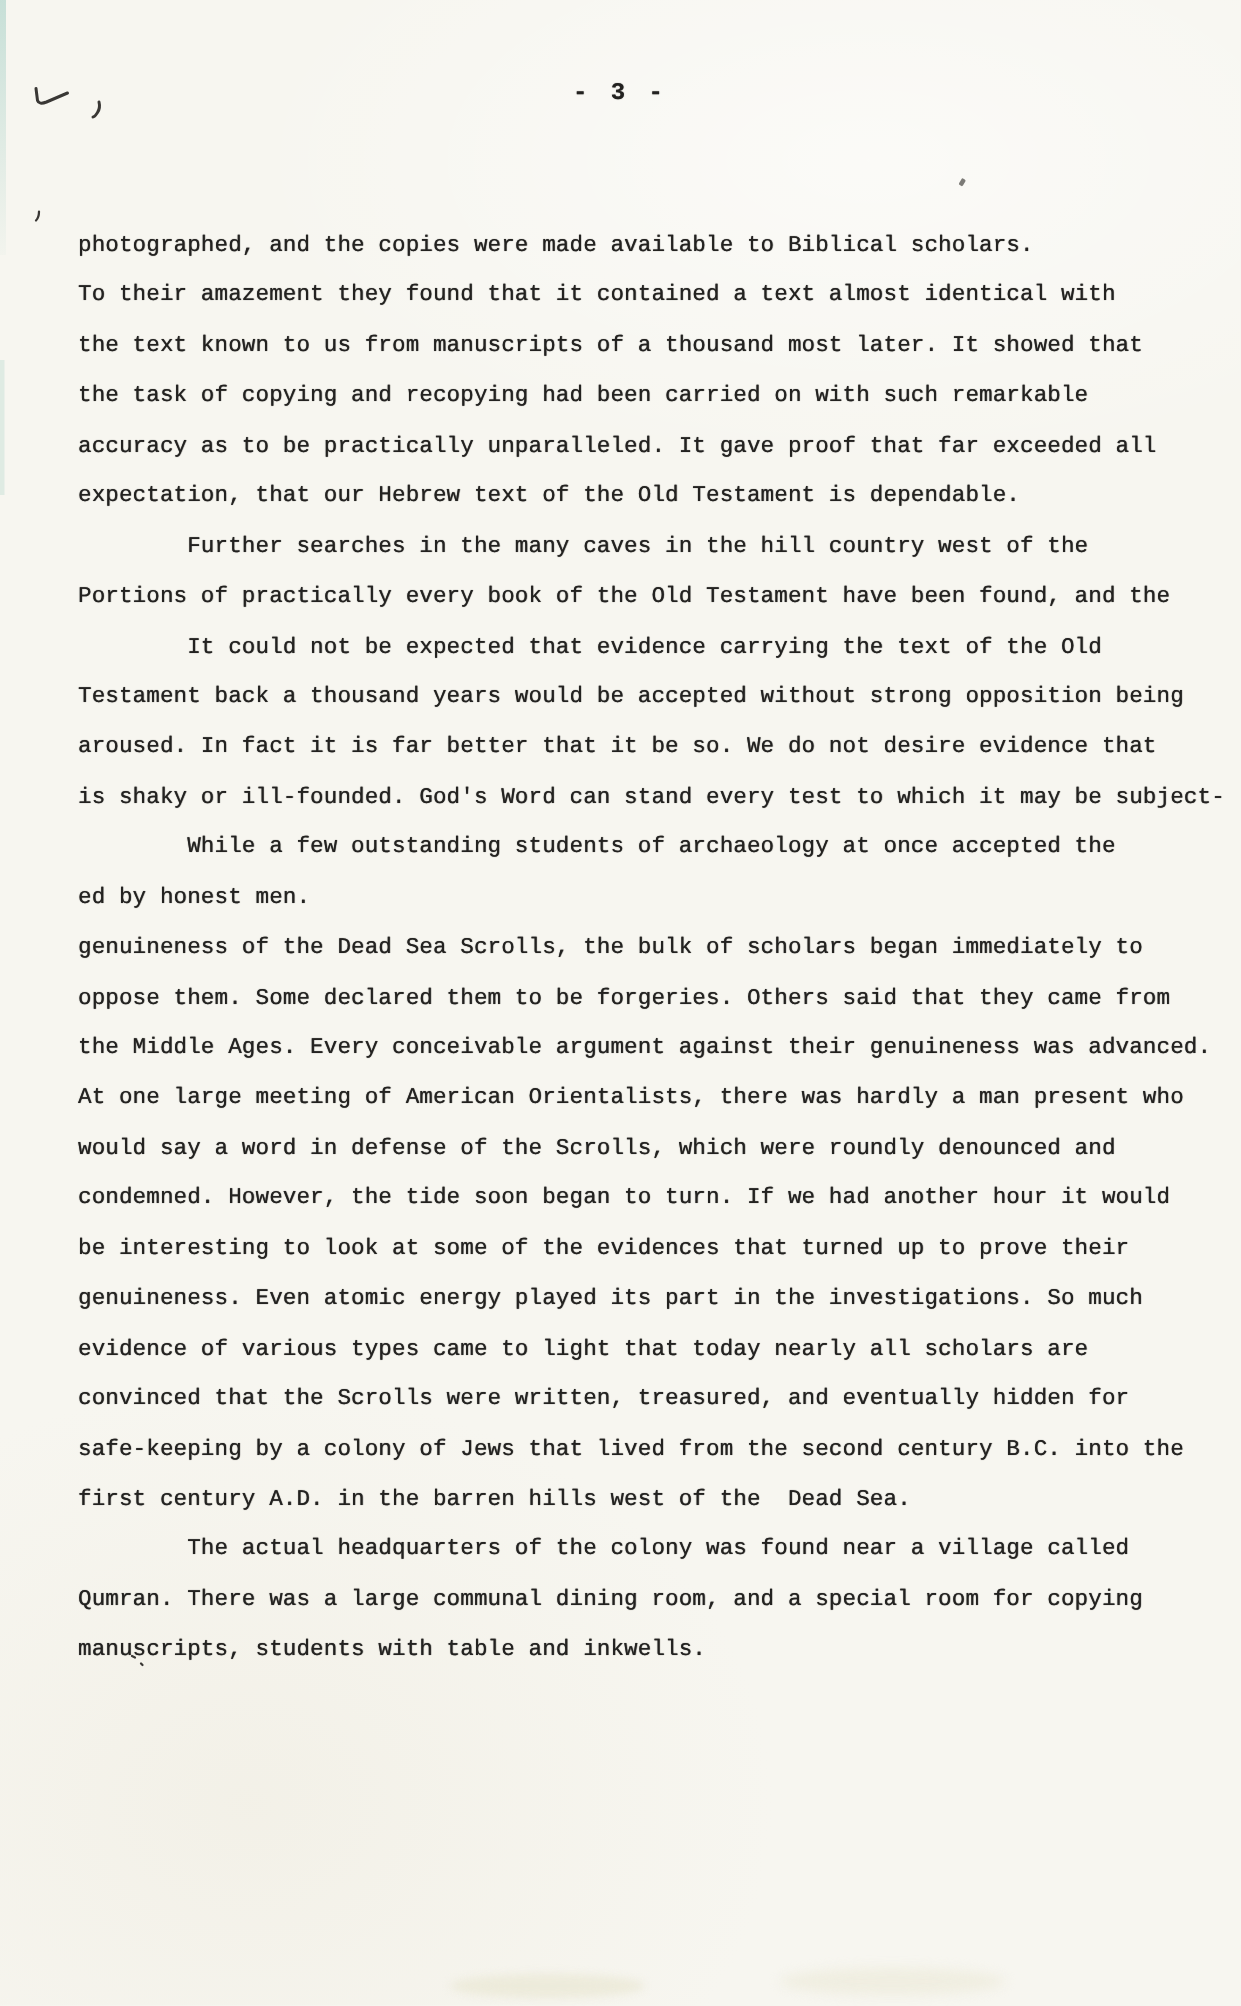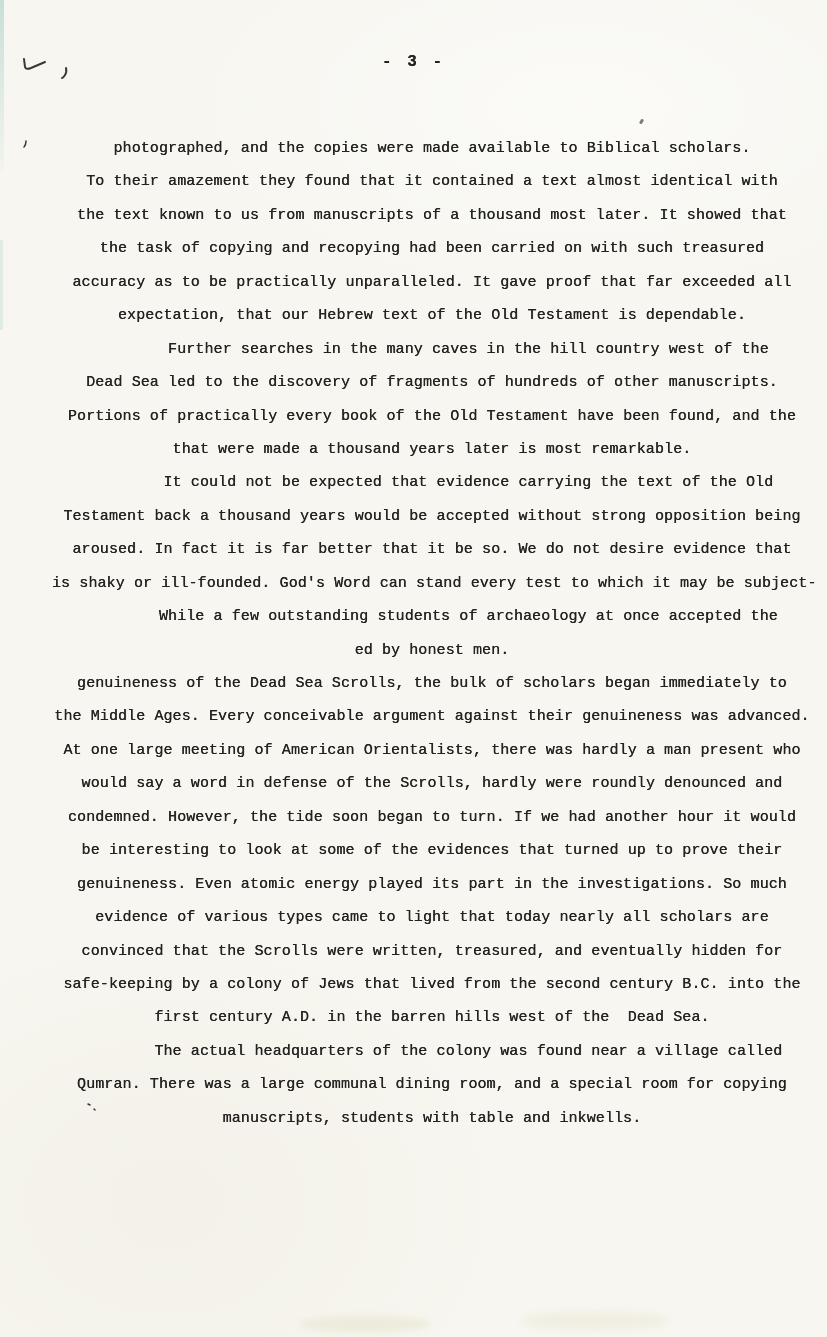--- a/index.html
+++ b/index.html
@@ -31,24 +31,23 @@
     width: 827px;
     text-align: center;
     font-size: 16px;
     font-weight: bold;
     letter-spacing: 3px;
     white-space: pre;
     text-shadow: 0 0 0.6px rgba(25,24,22,0.75);
   }
   .text-block {
     position: absolute;
-    top: 132px;
+    top: 147px;
     left: 52px;
     width: 760px;
-    text-align: center;
   }
   .text-block .line {
     white-space: pre;
     font-size: 15px;
     line-height: 33.45px;
     height: 33.45px;
     letter-spacing: 0.1px;
     text-shadow: 0 0 0.6px rgba(25,24,22,0.8), 0.4px 0.2px 0.4px rgba(25,24,22,0.25);
   }
   
@@ -153,37 +152,36 @@
 <div class="left-edge-artifact-2"></div>
 <div class="bottom-smudge-1"></div>
 <div class="bottom-smudge-2"></div>
 
 <div class="page-header">- 3 -</div>
 
 <div class="text-block">
     <div class="line">photographed, and the copies were made available to Biblical scholars.</div>
     <div class="line">To their amazement they found that it contained a text almost identical with</div>
     <div class="line">the text known to us from manuscripts of a thousand most later. It showed that</div>
-    <div class="line">the task of copying and recopying had been carried on with such treasured</div>
+    <div class="line">the task of copying and recopying had been carried on with such remarkable</div>
     <div class="line">accuracy as to be practically unparalleled. It gave proof that far exceeded all</div>
     <div class="line">expectation, that our Hebrew text of the Old Testament is dependable.</div>
     <div class="line">        Further searches in the many caves in the hill country west of the</div>
-    <div class="line">Dead Sea led to the discovery of fragments of hundreds of other manuscripts.</div>
     <div class="line">Portions of practically every book of the Old Testament have been found, and the</div>
-    <div class="line">that were made a thousand years later is most remarkable.</div>
     <div class="line">        It could not be expected that evidence carrying the text of the Old</div>
     <div class="line">Testament back a thousand years would be accepted without strong opposition being</div>
     <div class="line">aroused. In fact it is far better that it be so. We do not desire evidence that</div>
     <div class="line">is shaky or ill-founded. God's Word can stand every test to which it may be subject-</div>
     <div class="line">        While a few outstanding students of archaeology at once accepted the</div>
     <div class="line">ed by honest men.</div>
     <div class="line">genuineness of the Dead Sea Scrolls, the bulk of scholars began immediately to</div>
+    <div class="line">oppose them. Some declared them to be forgeries. Others said that they came from</div>
     <div class="line">the Middle Ages. Every conceivable argument against their genuineness was advanced.</div>
     <div class="line">At one large meeting of American Orientalists, there was hardly a man present who</div>
-    <div class="line">would say a word in defense of the Scrolls, hardly were roundly denounced and</div>
+    <div class="line">would say a word in defense of the Scrolls, which were roundly denounced and</div>
     <div class="line">condemned. However, the tide soon began to turn. If we had another hour it would</div>
     <div class="line">be interesting to look at some of the evidences that turned up to prove their</div>
     <div class="line">genuineness. Even atomic energy played its part in the investigations. So much</div>
     <div class="line">evidence of various types came to light that today nearly all scholars are</div>
     <div class="line">convinced that the Scrolls were written, treasured, and eventually hidden for</div>
     <div class="line">safe-keeping by a colony of Jews that lived from the second century B.C. into the</div>
     <div class="line">first century A.D. in the barren hills west of the  Dead Sea.</div>
     <div class="line">        The actual headquarters of the colony was found near a village called</div>
     <div class="line">Qumran. There was a large communal dining room, and a special room for copying</div>
     <div class="line">manuscripts, students with table and inkwells.</div>

